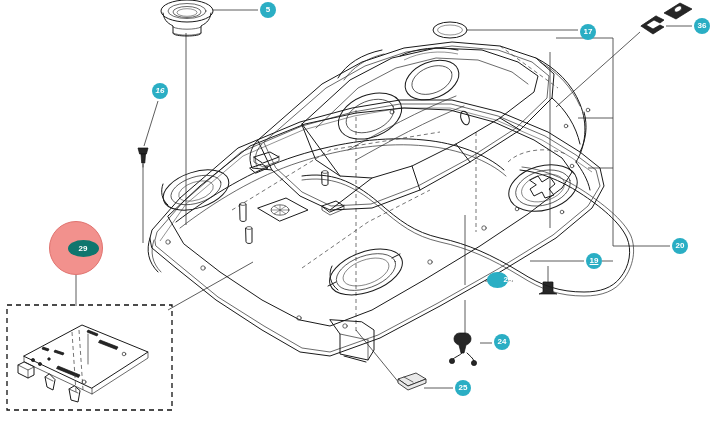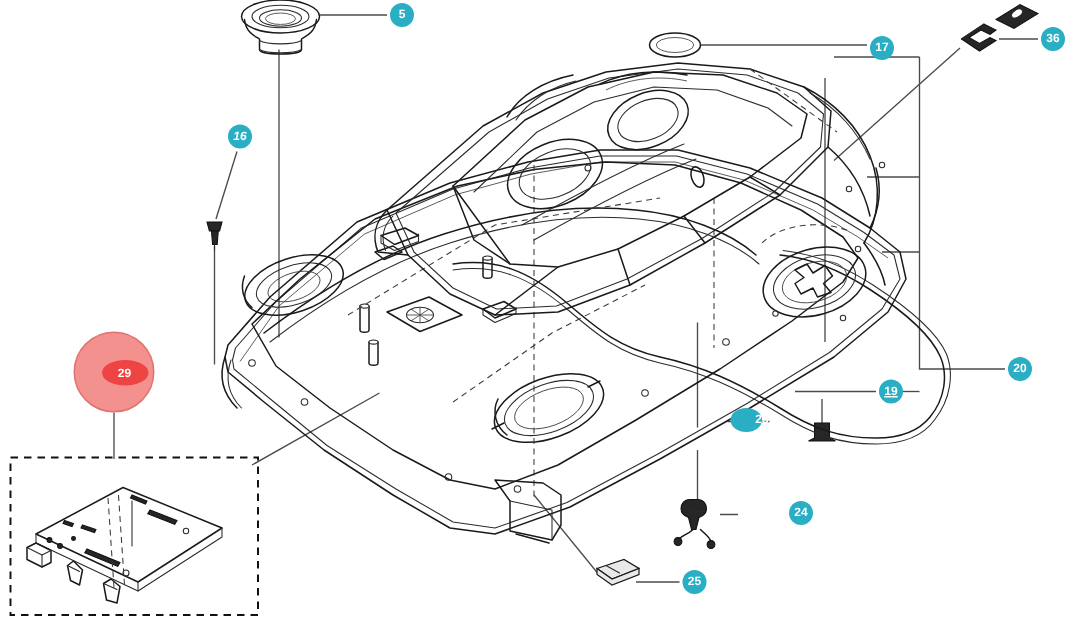--- a/index.html
+++ b/index.html
@@ -296,22 +296,22 @@
   </svg>
 
   <div id="callout-layer">
       <div class="callout std" style="left: 260px; top: 2px; background: rgb(42, 174, 196); color: rgb(255, 255, 255);">5</div>
       <div class="callout std" style="left: 152px; top: 83px; background: rgb(42, 174, 196); color: rgb(255, 255, 255); font-style: italic;">16</div>
       <div class="callout std" style="left: 580px; top: 24px; background: rgb(42, 174, 196); color: rgb(255, 255, 255);">17</div>
       <div class="callout std" style="left: 694px; top: 18px; background: rgb(42, 174, 196); color: rgb(255, 255, 255);">36</div>
       <div class="callout std" style="left: 672px; top: 238px; background: rgb(42, 174, 196); color: rgb(255, 255, 255);">20</div>
       <div class="callout std" style="left: 586px; top: 253px; background: rgb(42, 174, 196); color: rgb(255, 255, 255); text-decoration: underline;">19</div>
       <div class="callout std" style="left: 487px; top: 272px; background: rgb(42, 174, 196); color: rgb(255, 255, 255); padding-left: 21px;">23</div>
-      <div class="callout std" style="left: 494px; top: 334px; background: rgb(42, 174, 196); color: rgb(255, 255, 255); margin-left: 32px;">24</div>
+      <div class="callout std" style="left: 494px; top: 334px; background: rgb(42, 174, 196); color: rgb(255, 255, 255);">24</div>
       <div class="callout std" style="left: 455px; top: 380px; background: rgb(42, 174, 196); color: rgb(255, 255, 255); text-align: right;">25</div>
     </div>
 
   <div class="hl-wrap" id="hl-29" style="left: 49px; top: 221px; width: 54px; height: 54px;">
     <div class="hl-outer" style="left: 0px; top: 0px; width: 54px; height: 54px; background: rgb(242, 145, 141); border-color: rgb(224, 115, 111);"></div>
-    <div class="hl-inner" style="left: 18.5px; top: 18.5px; width: 31px; height: 17px; background: #ef4444;">29</div>
+    <div class="hl-inner" style="left: 18.5px; top: 18.5px; width: 31px; height: 17px; background: #0f766e;">29</div>
   </div>
 
 </div>
 
 </body></html>

